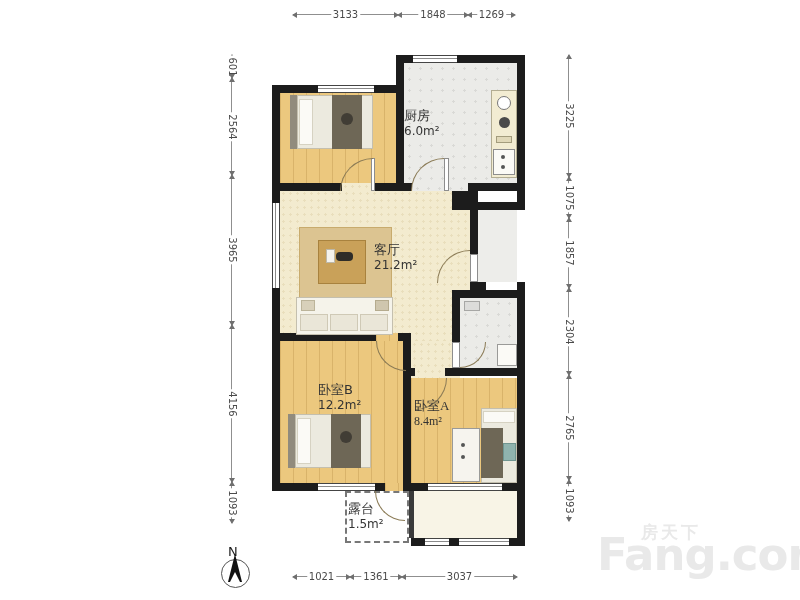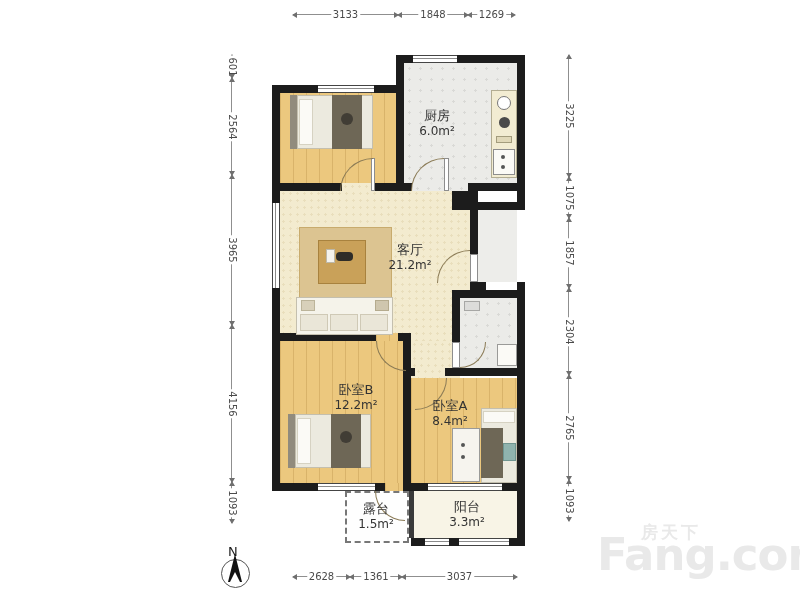--- a/index.html
+++ b/index.html
@@ -19,21 +19,21 @@
   .winh{position:absolute;background:linear-gradient(#fff 38%,#8a8a8a 38%,#8a8a8a 58%,#fff 58%);border-top:1px solid #444;border-bottom:1px solid #444;box-sizing:border-box;}
   .winv{position:absolute;background:linear-gradient(90deg,#fff 38%,#8a8a8a 38%,#8a8a8a 58%,#fff 58%);border-left:1px solid #444;border-right:1px solid #444;box-sizing:border-box;}
   .leaf{position:absolute;background:#fff;border:1px solid #8d8d8d;box-sizing:border-box;}
   .arc{position:absolute;box-sizing:border-box;border:0 solid #8a7a55;}
   .arc.tl{border-top-left-radius:100% 100%;border-top-width:1.5px;border-left-width:1.5px;}
   .arc.br{border-bottom-right-radius:100% 100%;border-bottom-width:1.5px;border-right-width:1.5px;}
   .arc.bl{border-bottom-left-radius:100% 100%;border-bottom-width:1.5px;border-left-width:1.5px;}
   
   .furn{position:absolute;box-sizing:border-box;}
   
-  .rlabel{position:absolute;text-align:center;color:#333;line-height:1.25;}
+  .rlabel{position:absolute;text-align:left;color:#333;line-height:1.25;}
   .rlabel .nm{display:block;font-size:13px;}
   .rlabel .ar{display:block;font-size:12px;}
   
   .dim{position:absolute;}
   .dim.h{border-top:1px solid #8f8f8f;height:0;}
   .dim.v{border-left:1px solid #8f8f8f;width:0;}
   .dim.h::before{content:'';position:absolute;left:-1px;top:-3.5px;border-top:3px solid transparent;border-bottom:3px solid transparent;border-right:5px solid #6f6f6f;}
   .dim.h::after{content:'';position:absolute;right:-1px;top:-3.5px;border-top:3px solid transparent;border-bottom:3px solid transparent;border-left:5px solid #6f6f6f;}
   .dim.v::before{content:'';position:absolute;top:-1px;left:-3.5px;border-left:3px solid transparent;border-right:3px solid transparent;border-bottom:5px solid #6f6f6f;}
   .dim.v::after{content:'';position:absolute;bottom:-1px;left:-3.5px;border-left:3px solid transparent;border-right:3px solid transparent;border-top:5px solid #6f6f6f;}
@@ -165,45 +165,41 @@
     <span class="ar">6.0m²</span>
   </div>
   <div class="rlabel" style="left:374px;top:206px;width:72px;margin-top:36px;">
     <span class="nm">客厅</span>
     <span class="ar">21.2m²</span>
   </div>
   <div class="rlabel" style="left:318px;top:382px;width:76px;">
     <span class="nm">卧室B</span>
     <span class="ar">12.2m²</span>
   </div>
-  <div class="rlabel" style="left:414px;top:398px;width:72px;">
+  <div class="rlabel" style="left:414px;top:398px;width:72px;font-family:Liberation Serif, serif;">
     <span class="nm">卧室A</span>
     <span class="ar">8.4m²</span>
   </div>
   <div class="rlabel" style="left:348px;top:501px;width:56px;">
     <span class="nm">露台</span>
     <span class="ar">1.5m²</span>
   </div>
-  <div class="rlabel" style="left:432px;top:499px;width:70px;">
-    <span class="nm">阳台</span>
-    <span class="ar">3.3m²</span>
-  </div>
 
   <div id="dim-layer">
       <div class="dim h" style="left: 293px; top: 14px; width: 105px;">
         <span class="dlabel">3133</span>
       </div>
       <div class="dim h" style="left: 398px; top: 14px; width: 70px;">
         <span class="dlabel">1848</span>
       </div>
       <div class="dim h" style="left: 468px; top: 14px; width: 47px;">
         <span class="dlabel">1269</span>
       </div>
       <div class="dim h" style="left: 293px; top: 576px; width: 57px;">
-        <span class="dlabel">2628</span>
+        <span class="dlabel">1021</span>
       </div>
       <div class="dim h" style="left: 350px; top: 576px; width: 52px;">
         <span class="dlabel">1361</span>
       </div>
       <div class="dim h" style="left: 402px; top: 576px; width: 115px;">
         <span class="dlabel">3037</span>
       </div>
       <div class="dim v" style="left: 231px; top: 55px; height: 23px;">
         <span class="dlabel">601</span>
       </div>

